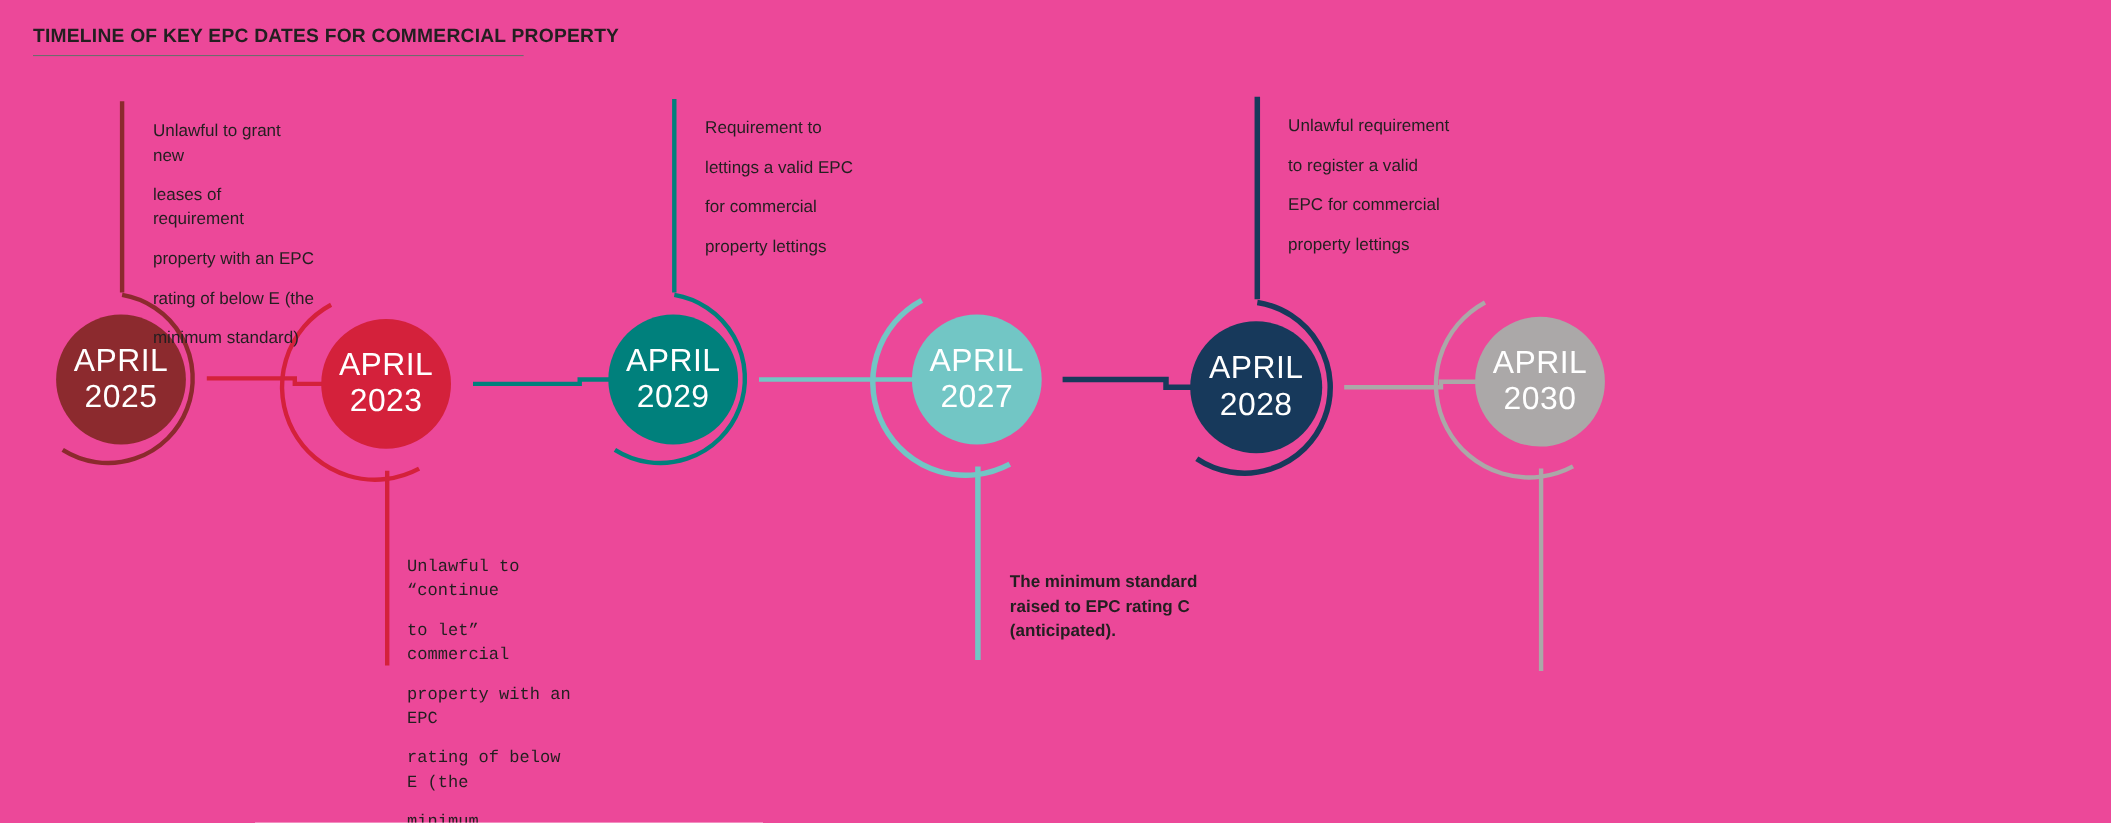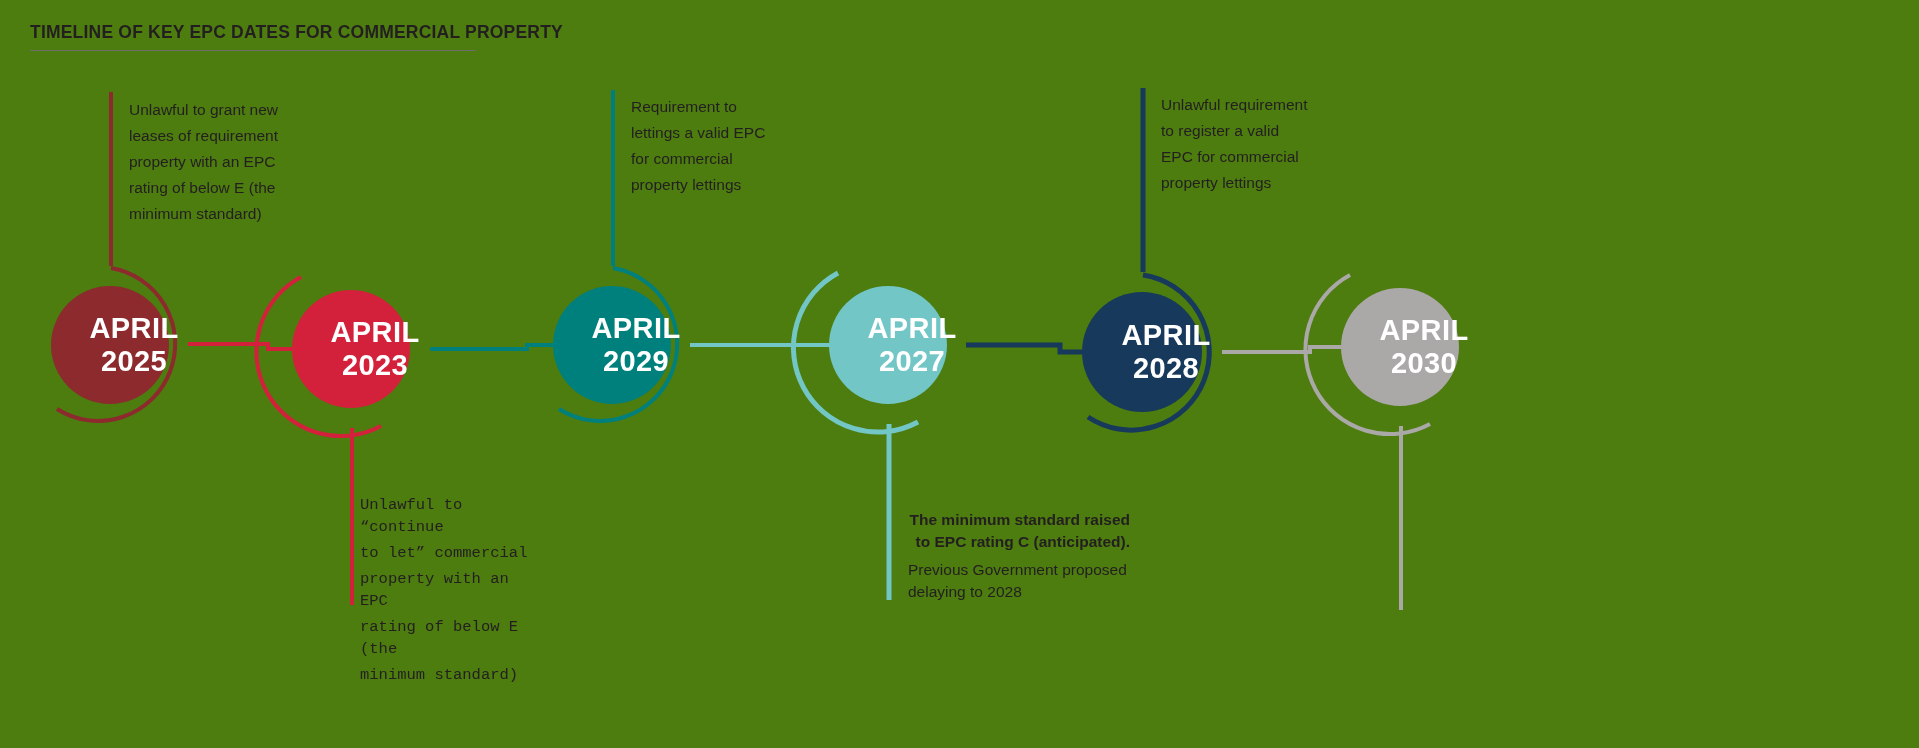--- a/index.html
+++ b/index.html
@@ -10,21 +10,21 @@
   }
   body {
     font-family: "Liberation Sans", "DejaVu Sans", sans-serif;
     color: #231f20;
   }
   #stage {
     position: relative;
     width: 1919px;
     height: 748px;
     overflow: hidden;
-    background: #4d7c0f;
+    background: #ec4899;
   }
 
   
   #title-block {
     position: absolute;
     left: 30px;
     top: 22px;
     width: 560px;
   }
   #title-text {
@@ -50,48 +50,46 @@
     width: 1919px;
     height: 748px;
     pointer-events: none;
   }
 
   
   .node-label {
     position: absolute;
     text-align: center;
     color: #ffffff;
-    font-weight: bold;
+    font-weight: normal;
     font-size: 29px;
     line-height: 33px;
     letter-spacing: 0.4px;
     transform: translate(-50%, -50%);
     pointer-events: none;
     user-select: none;
     font-family: "Liberation Sans", "DejaVu Sans", sans-serif;
-    margin-left: 24px;
   }
   .node-label .ln {
     display: block;
   }
 
   
   .callout {
     position: absolute;
     font-size: 15.5px;
     line-height: 22px;
     color: #231f20;
   }
   .callout p {
-    margin: 4px;
+    margin: 14px;
   }
   .callout p.lead {
     font-weight: bold;
     margin-bottom: 6px;
-    text-align: right;
   }
 </style>
 </head>
 <body>
 
 <div id="stage">
 
   <div id="title-block">
     <div id="title-text">TIMELINE OF KEY EPC DATES FOR COMMERCIAL PROPERTY</div>
     <div id="title-rule"></div>
@@ -200,21 +198,20 @@
 
   <div class="callout" style="left:627px; top:92px; width:180px;">
     <p>Requirement to</p>
     <p>lettings a valid EPC</p>
     <p>for commercial</p>
     <p>property lettings</p>
   </div>
 
   <div class="callout" style="left:904px; top:505px; width:230px;">
     <p class="lead">The minimum standard raised to EPC rating C (anticipated).</p>
-    <p>Previous Government proposed delaying to 2028</p>
   </div>
 
   <div class="callout" style="left:1157px; top:90px; width:185px;">
     <p>Unlawful requirement</p>
     <p>to register a valid</p>
     <p>EPC for commercial</p>
     <p>property lettings</p>
   </div>
 
 

